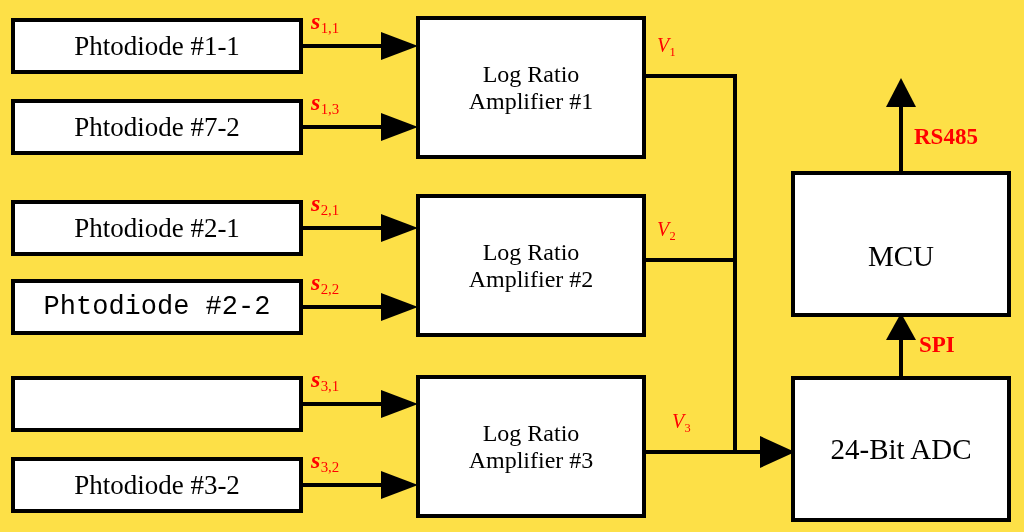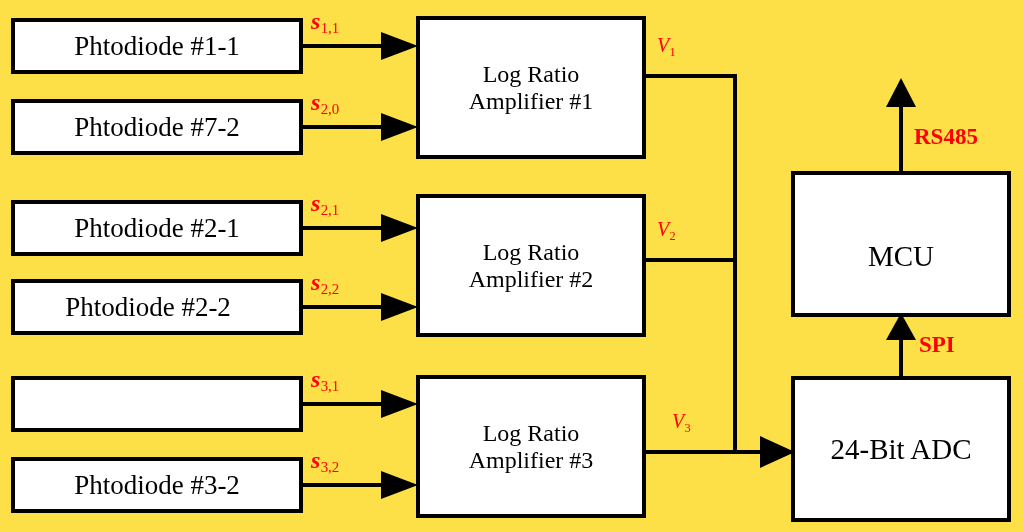--- a/index.html
+++ b/index.html
@@ -140,21 +140,21 @@
     <line class="wire" x1="901" y1="378" x2="901" y2="336"></line>
     <polygon class="arrowhead" points="886,340 901,313 916,340"></polygon>
 
     <line class="wire" x1="901" y1="173" x2="901" y2="103"></line>
     <polygon class="arrowhead" points="886,107 901,78 916,107"></polygon>
   </svg>
 
   <div class="box-label pd-label" style="left:13px; top:20px; width:288px; height:52px;">Phtodiode #1-1</div>
   <div class="box-label pd-label" style="left:13px; top:101px; width:288px; height:52px;">Phtodiode #7-2</div>
   <div class="box-label pd-label" style="left:13px; top:202px; width:288px; height:52px;">Phtodiode #2-1</div>
-  <div class="box-label pd-label" style="left:4px; top:281px; width:288px; height:52px;">Phtodiode #2-2</div>
+  <div class="box-label pd-label" style="left:13px; top:281px; width:288px; height:52px;font-family:Liberation Mono, monospace;">Phtodiode #2-2</div>
   <div class="box-label pd-label" style="left:13px; top:459px; width:288px; height:52px;">Phtodiode #3-2</div>
 
   <div class="box-label amp-label" style="left:418px; top:18px; width:226px; height:139px; flex-direction:column;">
     <span>Log Ratio</span>
     <span>Amplifier #1</span>
   </div>
   <div class="box-label amp-label" style="left:418px; top:196px; width:226px; height:139px; flex-direction:column;">
     <span>Log Ratio</span>
     <span>Amplifier #2</span>
   </div>
@@ -163,21 +163,21 @@
     <span>Amplifier #3</span>
   </div>
 
   <div class="box-label mcu-label" style="left:793px; top:185px; width:216px; height:142px;">MCU</div>
   <div class="box-label adc-label" style="left:793px; top:378px; width:216px; height:142px;">24-Bit ADC</div>
 
   <div class="sig-label sig-s" style="left:311px; top:8px;">
     <span>s</span><sub>1,1</sub>
   </div>
   <div class="sig-label sig-s" style="left:311px; top:89px;">
-    <span>s</span><sub>2,0</sub>
+    <span>s</span><sub>1,3</sub>
   </div>
   <div class="sig-label sig-s" style="left:311px; top:190px;">
     <span>s</span><sub>2,1</sub>
   </div>
   <div class="sig-label sig-s" style="left:311px; top:269px;">
     <span>s</span><sub>2,2</sub>
   </div>
   <div class="sig-label sig-s" style="left:311px; top:366px;">
     <span>s</span><sub>3,1</sub>
   </div>

